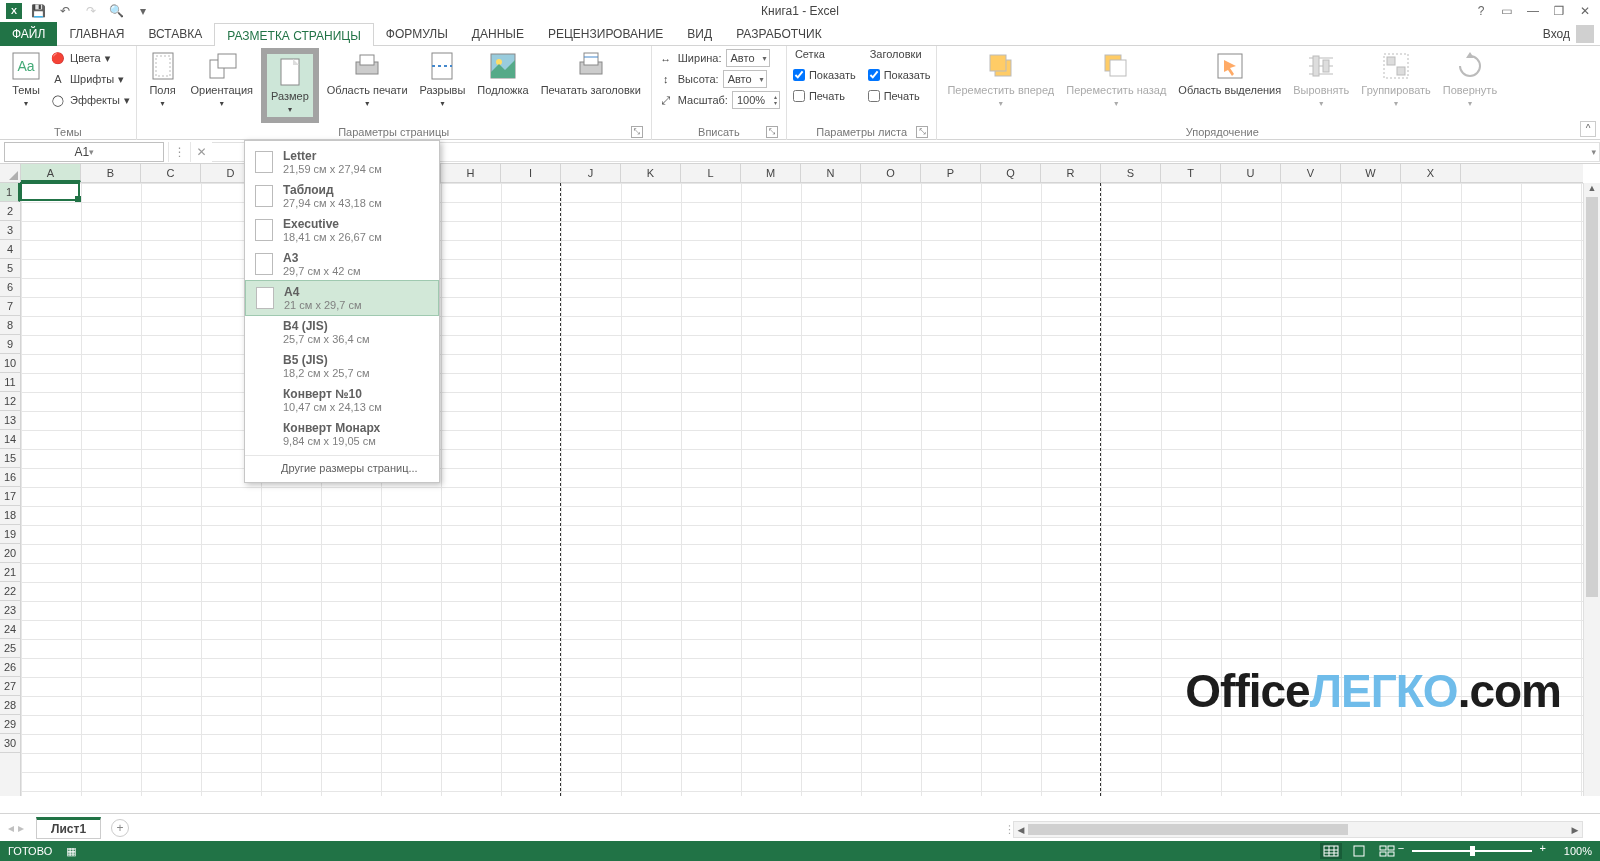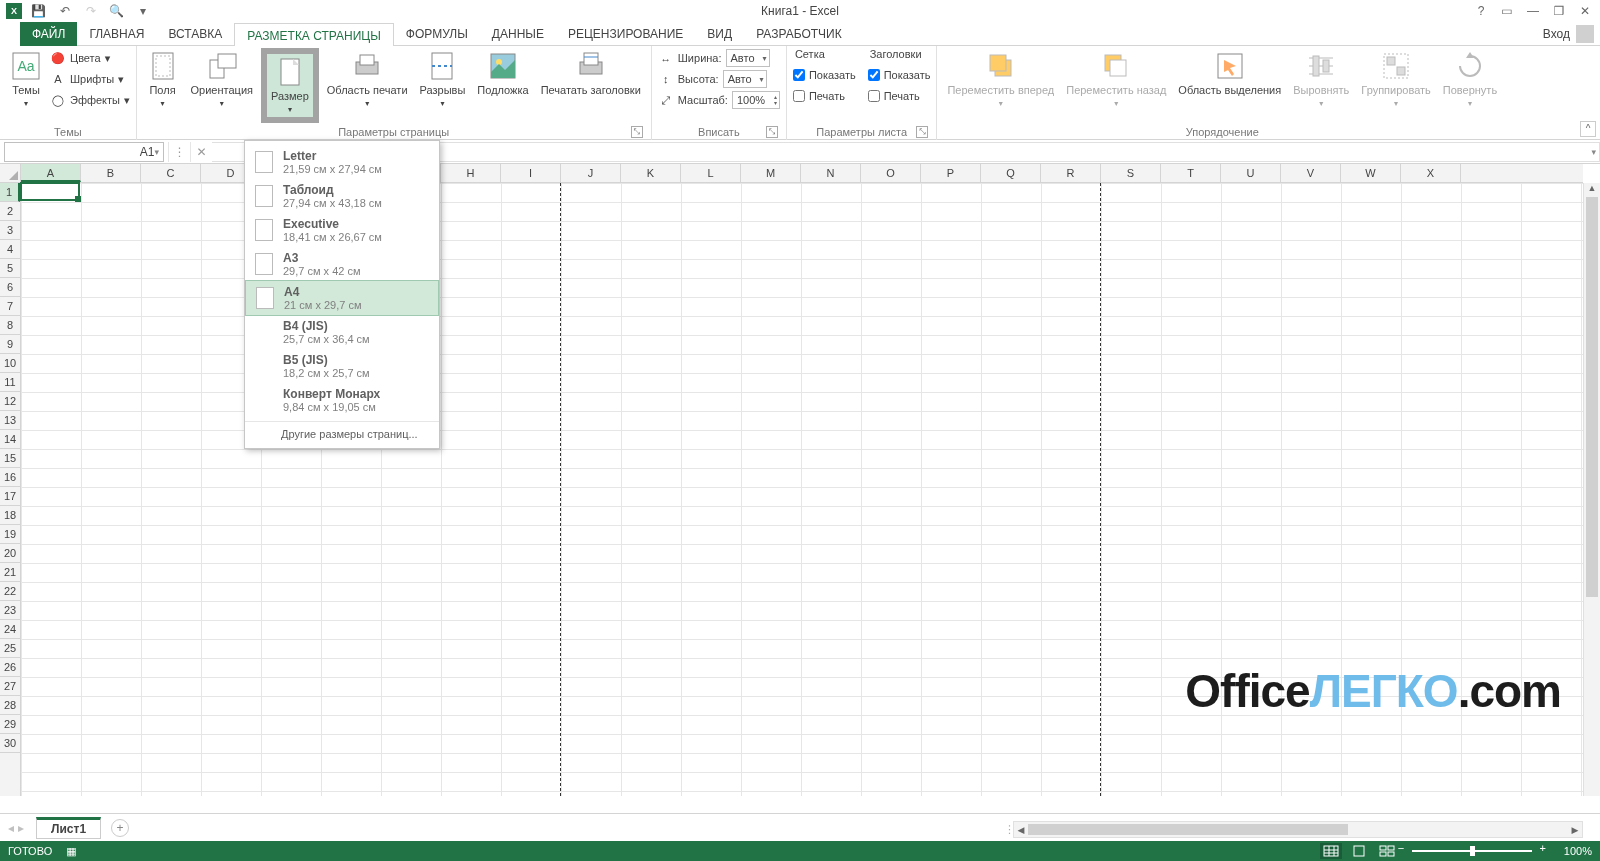--- a/index.html
+++ b/index.html
@@ -8,21 +8,21 @@
   
   .titlebar { height: 22px; background: #fff; display: flex; align-items: center; position: relative; }
   .qa-toolbar { display: flex; align-items: center; gap: 8px; padding-left: 6px; }
   .qa-btn { width: 18px; height: 18px; display: flex; align-items: center; justify-content: center; cursor: pointer; color: #666; }
   .excel-icon { width: 16px; height: 16px; background: #217346; color: #fff; font-size: 9px; font-weight: bold; display: flex; align-items: center; justify-content: center; }
   .title-center { position: absolute; left: 50%; transform: translateX(-50%); font-size: 12px; color: #444; }
   .title-right { position: absolute; right: 6px; display: flex; align-items: center; gap: 8px; }
   .win-btn { width: 18px; height: 18px; display:flex; align-items:center; justify-content:center; cursor:pointer; color:#666; }
   
   
-  .ribbon-tabs { height: 24px; background: #fff; display: flex; align-items: center; position: relative; border-bottom:1px solid #d4d4d4;margin-left:20px; }
+  .ribbon-tabs { height: 24px; background: #fff; display: flex; align-items: center; position: relative; border-bottom:1px solid #d4d4d4; }
   .tab { padding: 0 12px; height: 24px; line-height: 24px; font-size: 12px; cursor: pointer; color:#444; }
   .tab-file { background: #217346; color: #fff; }
   .tab.active { color: #217346; border: 1px solid #d4d4d4; border-bottom: 1px solid #fff; background: #fff; position: relative; top: 1px; }
   .tabs-right { position: absolute; right: 6px; display: flex; align-items:center; gap:6px; height:24px; }
   .avatar { width: 18px; height:18px; background:#d0d0d0; }
   
   
   .ribbon { height: 94px; background: #fff; border-bottom: 1px solid #d4d4d4; display: flex; position:relative; }
   .rgroup { border-right: 1px solid #e1e1e1; padding: 2px 6px 0 6px; display: flex; flex-direction: column; height:94px; position:relative; }
   .rgroup-body { flex: 1; display: flex; align-items: flex-start; gap:4px; }
@@ -39,21 +39,21 @@
   .combo { border:1px solid #c0c0c0; height:18px; font-size:11px; padding:0 14px 0 4px; background:#fff; position:relative; display:inline-flex; align-items:center; min-width:44px; }
   .combo::after { content:"▾"; position:absolute; right:2px; font-size:8px; color:#666; }
   .spin { border:1px solid #c0c0c0; height:18px; width:48px; font-size:11px; padding:0 14px 0 4px; display:inline-flex; align-items:center; position:relative; }
   .spin::after { content:"▴\A▾"; white-space:pre; position:absolute; right:2px; font-size:6px; line-height:6px; color:#666; }
   .chk { display:flex; align-items:flex-end; gap:4px; font-size:11px; height:20px; }
   .chk input { width:12px; height:12px; }
   .collapse-ribbon { position:absolute; right:4px; bottom:2px; width:16px; height:16px; border:1px solid #ccc; font-size:10px; text-align:center; line-height:14px; cursor:pointer; color:#666; }
   
   
   .formula-bar { height: 24px; border-bottom: 1px solid #d4d4d4; display:flex; align-items:center; position:relative; }
-  .name-box { width: 160px; height:20px; border:1px solid #c0c0c0; margin:0 4px; display:flex; align-items:center; justify-content:flex-end; padding:0 4px; font-size:12px; }
+  .name-box { width: 160px; height:20px; border:1px solid #c0c0c0; margin:0 4px; display:flex; align-items:center; justify-content:center; padding:0 4px; font-size:12px; }
   .name-box::after { content:"▾"; font-size:9px; color:#888; }
   .fb-btn { width:22px; height:20px; display:flex; align-items:center; justify-content:center; color:#999; cursor:pointer; border-left:1px solid #e6e6e6; }
   .formula-input { flex:1; height:20px; border:1px solid #e0e0e0; border-left:none; }
   .fb-expand { position:absolute; right:4px; font-size:9px; color:#888; cursor:pointer; }
   
   
   .grid-area { position:absolute; top:164px; left:0; right:0; bottom:48px; overflow:hidden; }
   .col-headers { position:absolute; top:0; left:21px; right:17px; height:19px; background:#f3f3f3; border-bottom:1px solid #d4d4d4; display:flex; }
   .ch { width:60px; border-right:1px solid #d4d4d4; text-align:center; font-size:11px; line-height:19px; color:#444; flex-shrink:0; }
   .ch.sel { background:#d2e8d8; border-bottom:2px solid #217346; }
@@ -502,20 +502,27 @@
     <div class="size-item nothumb">
       <div class="size-icon"></div>
       <div class="size-text">
         <div class="name">B5 (JIS)</div>
         <div class="dims">18,2 см x 25,7 см</div>
       </div>
     </div>
     <div class="size-item nothumb">
       <div class="size-icon"></div>
       <div class="size-text">
+        <div class="name">Конверт №10</div>
+        <div class="dims">10,47 см x 24,13 см</div>
+      </div>
+    </div>
+    <div class="size-item nothumb">
+      <div class="size-icon"></div>
+      <div class="size-text">
         <div class="name">Конверт Монарх</div>
         <div class="dims">9,84 см x 19,05 см</div>
       </div>
     </div>
     <div class="size-more">Другие размеры страниц...</div>
   </div>
 
 <div class="sheet-tabs">
   <div class="st-nav">
       <span>◂</span>

